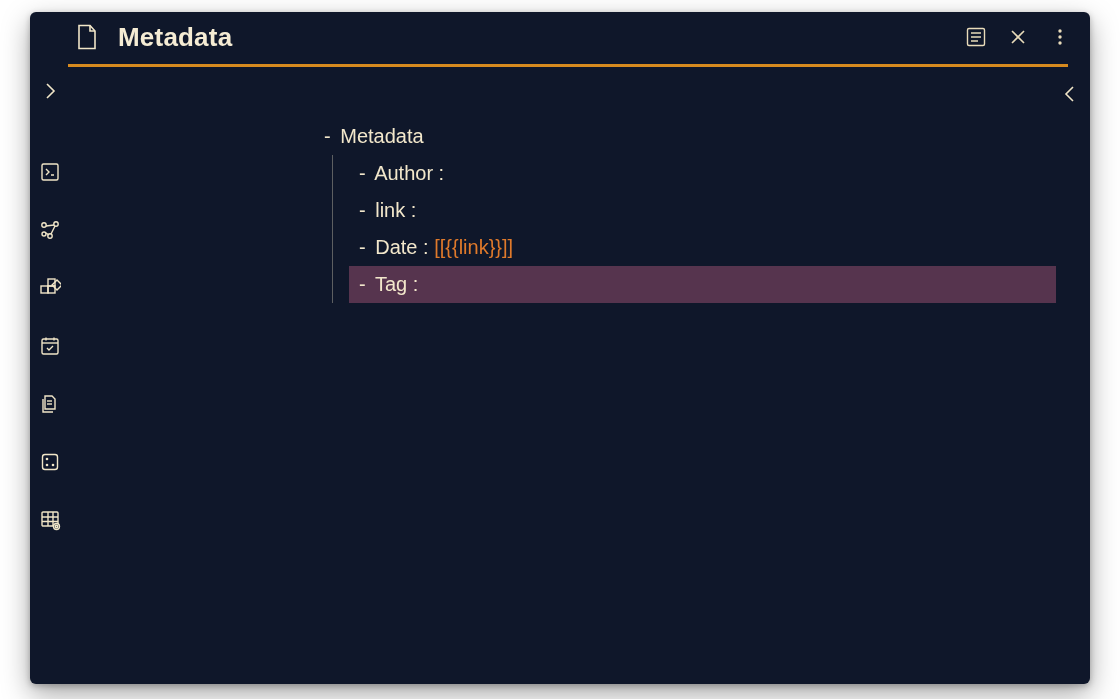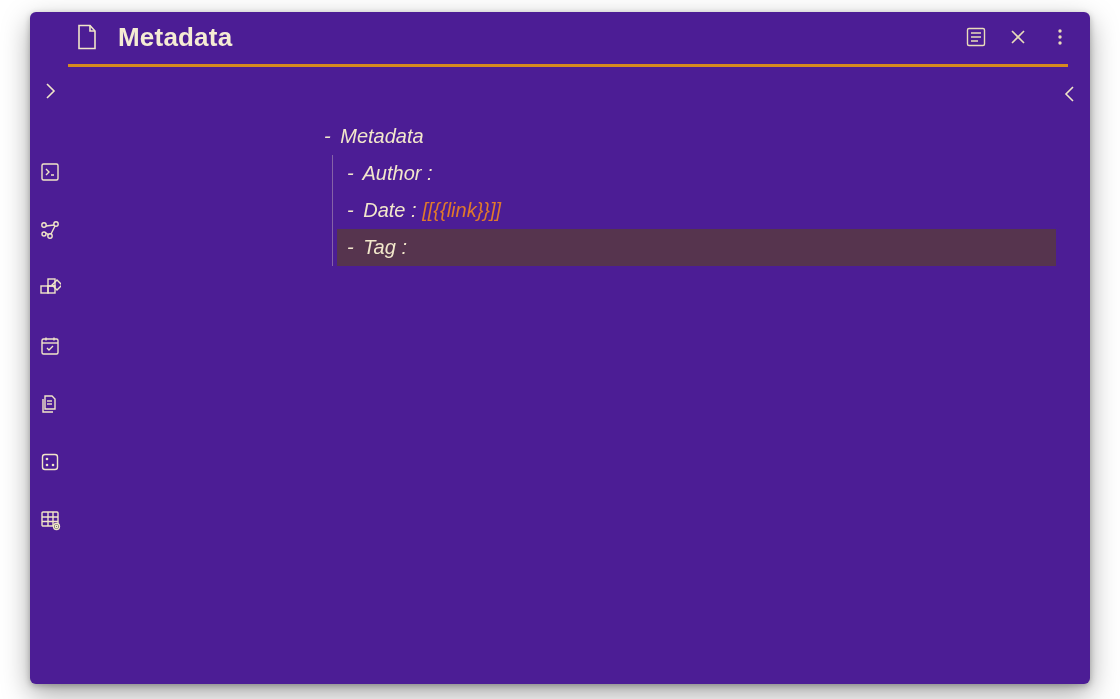--- a/index.html
+++ b/index.html
@@ -2,21 +2,21 @@
 <html><head>
 <meta charset="utf-8">
 <style>
   * { margin: 0; padding: 0; box-sizing: border-box; }
   html, body { width: 1120px; height: 699px; overflow: hidden; font-family: "Avenir Next", "Segoe UI", "Helvetica Neue", Arial, sans-serif; background: #fff; }
   
   .frame {
     position: absolute;
     left: 30px; top: 12px;
     width: 1060px; height: 672px;
-    background: #4c1d95;
+    background: #0f172a;
     border-radius: 6px;
     box-shadow: 0 10px 28px rgba(0,0,0,0.35), 0 2px 6px rgba(0,0,0,0.25);
     color: #f1e6c8;
     overflow: hidden;
   }
   
   
   .titlebar {
     position: absolute;
     left: 0; top: 0; right: 0;
@@ -83,37 +83,36 @@
     display: flex; align-items: center; justify-content: center;
     color: #f1e6c8; cursor: pointer; border-radius: 4px;
   }
   
   
   .content {
     position: absolute;
     left: 44px; right: 34px; top: 64px; bottom: 10px;
     overflow: auto;
     padding: 42px 0 0 0;
-    font-style: italic;
   }
   
   .outline {
     margin-left: 240px;
     font-size: 20px;
     line-height: 1.35;
     color: #f2e7cb;
   }
   .row {
     padding: 5px 0 5px 10px;
     white-space: nowrap;
   }
   .children {
     margin-left: 18px;
     border-left: 1px solid rgba(241,230,200,0.35);
-    padding-left: 4px;
+    padding-left: 16px;
   }
   .bullet { color: #f2e7cb; margin-right: 4px; }
   .link-token { color: #e07a2b; }
   .row.highlight {
     background: #56344e;
     padding-right: 300px;
     margin-right: -300px;
   }
   
   svg { display: block; }
@@ -241,19 +240,20 @@
 
   <div class="content">
     <div class="outline">
       <div class="row">
         <span class="bullet">-</span>
         <span>Metadata</span>
       </div>
       <div class="children" id="outline-children">
 
       <div class="row"><span class="bullet">-</span> <span>Author :</span></div>
+          <div class="row"><span class="bullet">-</span> <span>link :</span></div>
           <div class="row"><span class="bullet">-</span> <span>Date :</span> <span class="link-token">[[{{link}}]]</span></div>
           <div class="row highlight"><span class="bullet">-</span> <span>Tag :</span></div>
         </div>
     </div>
   </div>
 
 </div>
 
 </body></html>

